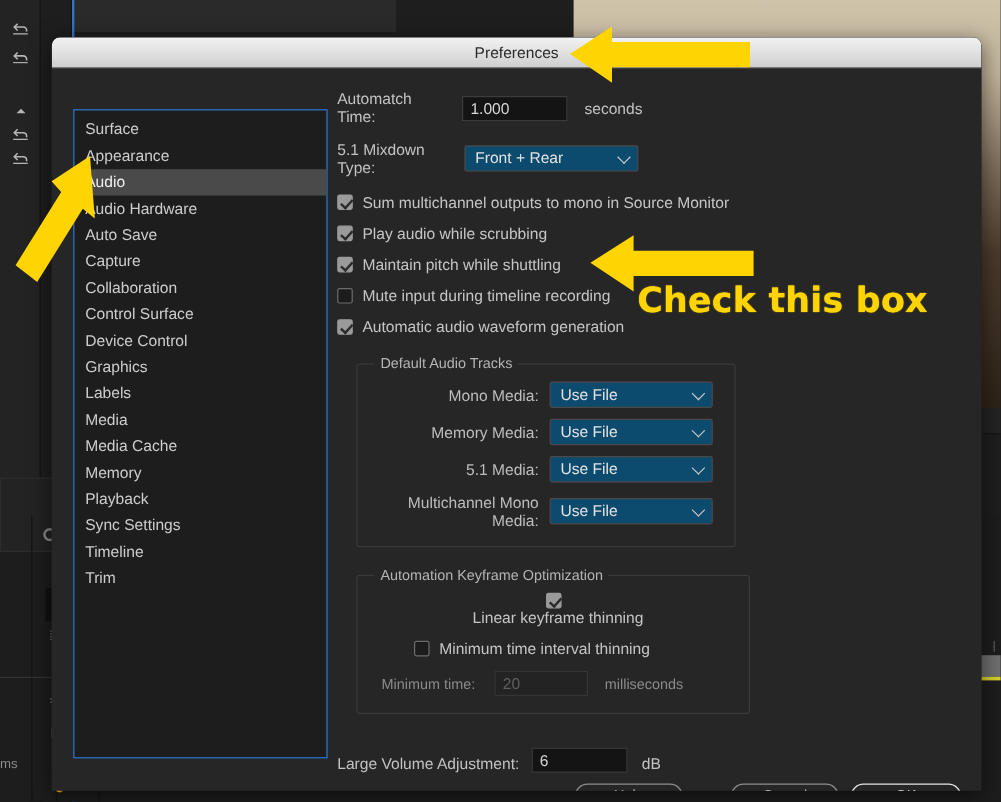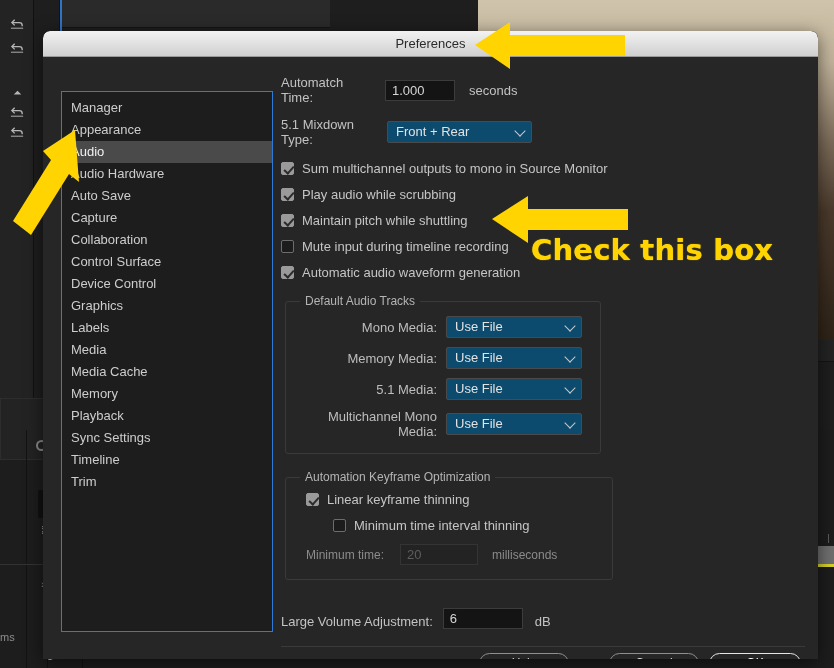--- a/index.html
+++ b/index.html
@@ -165,21 +165,21 @@
   .cb.on::after {
     content: ""; position: absolute; left: 4px; top: 1px;
     width: 4px; height: 8px;
     border-right: 2px solid #2b2b2b; border-bottom: 2px solid #2b2b2b;
     transform: rotate(42deg);
   }
   .cb-lbl { color: #c5c5c5; font-size: 13px; }
 
   fieldset.group {
     border: 1px solid #3a3a3a; border-radius: 3px;
-    margin: 4px; padding: 8px 12px 12px 12px;
+    margin: 16px; padding: 8px 12px 12px 12px;
   }
   fieldset.group > legend {
     color: #b4b4b4; font-size: 12px; padding: 0 5px; margin-left: 2px;
   }
 
   .field-row { display: flex; align-items: center; margin-bottom: 9px; }
   .field-row .fl {
     width: 148px; text-align: right; padding-right: 9px;
     color: #bdbdbd; font-size: 13px;
   }
@@ -294,21 +294,21 @@
 
   <div class="dialog">
 
     <div class="titlebar">
       <span>Preferences</span>
     </div>
 
     <div class="dlg-body">
 
       <div class="sidebar">
-        <div class="side-item">Manager</div>
+        <div class="side-item">Surface</div>
         <div class="side-item">Appearance</div>
         <div class="side-item sel">Audio</div>
         <div class="side-item">Audio Hardware</div>
         <div class="side-item">Auto Save</div>
         <div class="side-item">Capture</div>
         <div class="side-item">Collaboration</div>
         <div class="side-item">Control Surface</div>
         <div class="side-item">Device Control</div>
         <div class="side-item">Graphics</div>
         <div class="side-item">Labels</div>
@@ -318,21 +318,21 @@
         <div class="side-item">Playback</div>
         <div class="side-item">Sync Settings</div>
         <div class="side-item">Timeline</div>
         <div class="side-item">Trim</div>
       </div>
 
       <div class="pane">
 
         <div class="row" style="margin-bottom:12px;">
           <span class="lbl" style="width:96px;">Automatch Time:</span>
-          <span class="txtin" style="width:70px; margin-left:8px;">1.000</span>
+          <span class="txtin" style="width:88px; margin-left:8px;">1.000</span>
           <span class="lbl" style="margin-left:14px;">seconds</span>
         </div>
 
         <div class="row" style="margin-bottom:14px;">
           <span class="lbl" style="width:98px;">5.1 Mixdown Type:</span>
           <span class="sel-box" style="width:145px; margin-left:8px;">
             <span>Front + Rear</span>
             <i class="chev"></i>
           </span>
         </div>
@@ -390,21 +390,21 @@
             <span class="sel-box" style="width:136px;">
               <span>Use File</span>
               <i class="chev"></i>
             </span>
           </div>
         </fieldset>
 
         <fieldset class="group" style="width:328px; margin-top:16px;">
           <legend>Automation Keyframe Optimization</legend>
 
-          <div class="cb-row" style="margin-left:8px;">
+          <div class="cb-row" style="margin-left:8px;flex-direction:column;">
             <span class="cb on"></span>
             <span class="cb-lbl">Linear keyframe thinning</span>
           </div>
           <div class="cb-row" style="margin-left:8px;padding-left:27px;">
             <span class="cb"></span>
             <span class="cb-lbl">Minimum time interval thinning</span>
           </div>
 
           <div class="row" style="margin-left:8px; margin-bottom:2px;">
             <span class="lbl-dim" style="width:86px;">Minimum time:</span>

